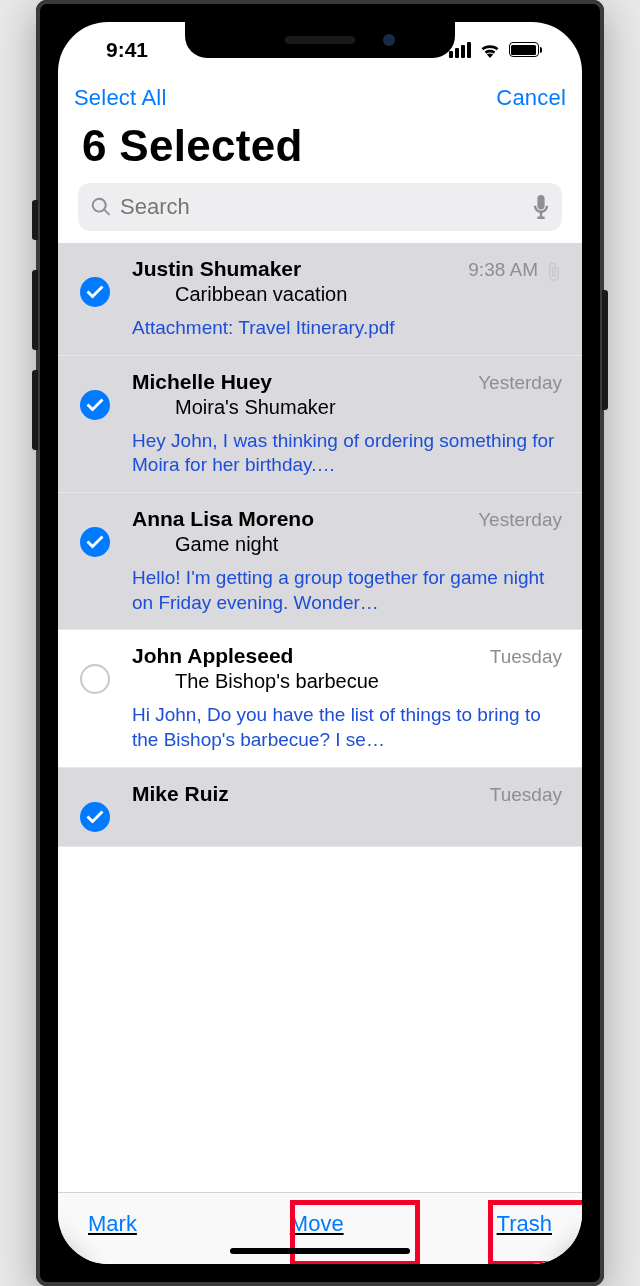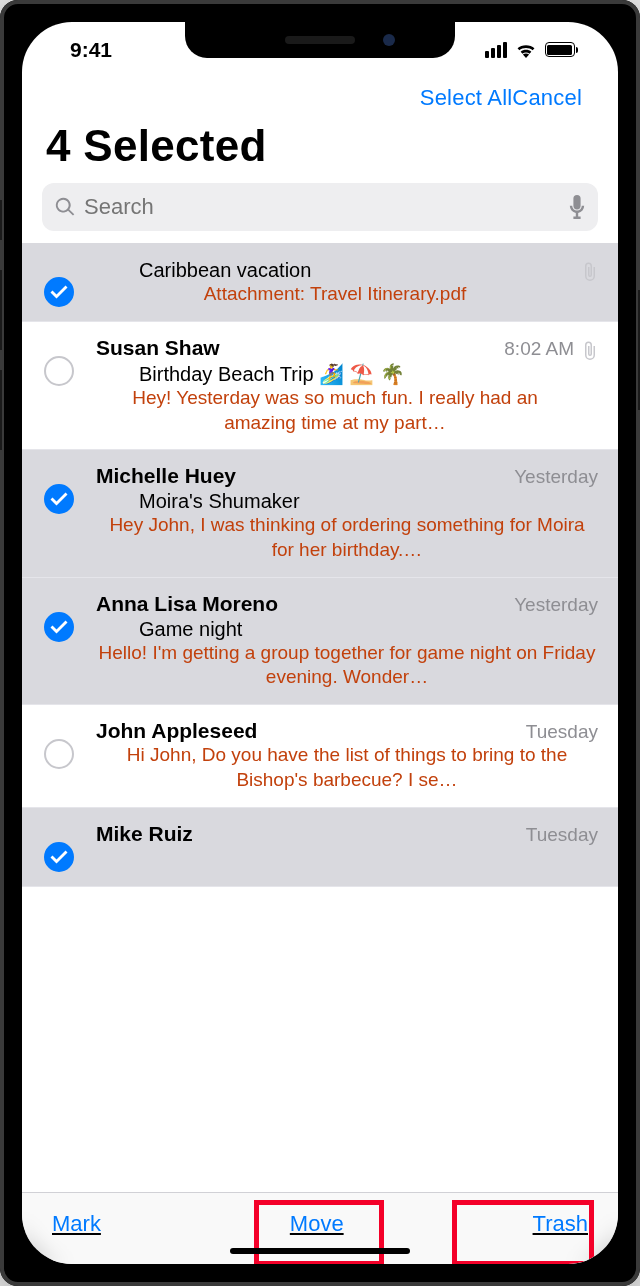--- a/index.html
+++ b/index.html
@@ -1,55 +1,55 @@
 <!DOCTYPE html>
 <html><head>
   <meta charset="utf-8">
   <style>
     * { margin: 0; padding: 0; box-sizing: border-box; font-family: -apple-system, 'Helvetica Neue', Helvetica, Arial, sans-serif; -webkit-font-smoothing: antialiased; }
     body { background: #e8e8e8; display: flex; justify-content: center; }
-    .phone-frame { width: 640px; height: 1286px; background: #000; border-radius: 18px; padding: 22px; position: relative; box-shadow: inset 0 0 0 4px #3a3a3a, 0 10px 40px rgba(0,0,0,.3); }
+    .phone-frame { width: 568px; height: 1286px; background: #000; border-radius: 11px; padding: 22px; position: relative; box-shadow: inset 0 0 0 4px #3a3a3a, 0 10px 40px rgba(0,0,0,.3); }
     .side-btn { position: absolute; background: #1a1a1a; }
     .side-btn.l1 { left: -4px; top: 200px; width: 6px; height: 40px; border-radius: 3px 0 0 3px; }
     .side-btn.l2 { left: -4px; top: 270px; width: 6px; height: 80px; border-radius: 3px 0 0 3px; }
     .side-btn.l3 { left: -4px; top: 370px; width: 6px; height: 80px; border-radius: 3px 0 0 3px; }
     .side-btn.r1 { right: -4px; top: 290px; width: 6px; height: 120px; border-radius: 0 3px 3px 0; }
     .screen { width: 100%; height: 100%; background: #fff; border-radius: 50px; overflow: hidden; position: relative; display: flex; flex-direction: column; }
     .notch { position: absolute; top: 0; left: 50%; transform: translateX(-50%); width: 270px; height: 36px; background: #000; border-radius: 0 0 22px 22px; z-index: 50; display:flex; align-items:center; justify-content:center; gap:60px;}
     .notch-speaker{width:70px;height:8px;background:#1a1a1a;border-radius:4px;}
     .notch-cam{width:12px;height:12px;background:#1a2a4a;border-radius:50%;position:absolute;right:60px;}
     .status-bar { height: 55px; display: flex; justify-content: space-between; align-items: center; padding: 0 40px 0 48px; font-size: 21px; font-weight: 600; color:#000; z-index:10; position:relative; }
     .status-right { display:flex; align-items:center; gap:8px; }
     .signal { display:flex; align-items:flex-end; gap:2px; }
     .signal span { width:4px; background:#000; border-radius:1px; }
     .signal span:nth-child(1){height:7px}.signal span:nth-child(2){height:10px}.signal span:nth-child(3){height:13px}.signal span:nth-child(4){height:16px}
     .wifi { width:22px; height:16px; }
     .battery { display:flex; align-items:center; }
     .battery-body { width:30px; height:15px; border:1.5px solid #000; border-radius:4px; padding:1.5px; }
     .battery-fill { width:100%; height:100%; background:#000; border-radius:1.5px; }
     .battery-tip { width:2.5px; height:6px; background:#000; border-radius:0 2px 2px 0; margin-left:1px; }
-    .nav-bar { display:flex; justify-content:flex-end; padding: 8px 36px 6px; }
+    .nav-bar { display:flex; justify-content:space-between; padding: 8px 16px 6px; }
     .nav-btn { color:#007aff; font-size:22px; letter-spacing:.2px; background:none; border:none; }
     .title { font-size:44px; font-weight:700; padding: 4px 24px 12px; color:#000; letter-spacing:.3px; }
     .search-wrap { margin: 0 20px 12px; background:#eeeef0; border-radius:12px; height:48px; display:flex; align-items:center; padding:16px 12px; gap:8px; }
     .search-icon, .mic-icon { color:#8e8e93; }
     .search-input { flex:1; border:none; background:transparent; font-size:22px; color:#8e8e93; outline:none; }
     .list { flex:1; overflow:hidden; }
     .row { display:flex; padding: 14px 20px 14px 22px; border-bottom:1px solid #e5e5ea; position:relative; }
     .row.sel { background:#d9d9de; }
     .check { width:30px; height:30px; border-radius:50%; border:2px solid #c7c7cc; flex-shrink:0; margin-top:20px; margin-right:22px; display:flex; align-items:center; justify-content:center; }
     .check.on { background:#007aff; border-color:#007aff; }
     .check.on svg { display:block; }
     .check svg { display:none; }
     .content { flex:1; min-width:0; }
     .top-line { display:flex; align-items:baseline; gap:10px; }
     .sender { font-size:21px; font-weight:600; color:#000; flex:1; }
     .time { font-size:19px; color:#8e8e93; }
     .subject { font-size:20px; color:#000; margin-top:2px; display:flex; align-items:center; gap:4px;margin-left:43px; }
-    .preview { font-size:19px; color:#c2410c; line-height:1.3; margin-top:0; display:-webkit-box; -webkit-line-clamp:2; -webkit-box-orient:vertical; overflow:hidden;text-align:center; }
+    .preview { font-size:19px; color:#1d4ed8; line-height:1.3; margin-top:10px; display:-webkit-box; -webkit-line-clamp:2; -webkit-box-orient:vertical; overflow:hidden; }
     .clip { color:#c7c7cc; margin-left:8px; margin-top:4px; flex-shrink:0; }
     .toolbar { height:72px; background:#f8f8f8cc; backdrop-filter:blur(10px); border-top:1px solid #d1d1d6; display:flex; align-items:center; justify-content:space-between; padding:0 30px 10px; position:relative;text-decoration:underline; }
     .tool-btn { color:#007aff; font-size:22px; background:none; border:none; }
     .hl { position:absolute; border:5px solid #f40029; pointer-events:none; }
     .hl1 { left:232px; bottom:-2px; width:130px; height:66px; }
     .hl2 { left:430px; bottom:-2px; width:142px; height:66px; }
     .home-ind { position:absolute; bottom:10px; left:50%; transform:translateX(-50%); width:180px; height:6px; background:#000; border-radius:3px; }
   </style>
 </head>
 <body>
@@ -84,104 +84,93 @@
             <div class="battery-tip"></div>
           </div>
       </div>
     </div>
 
     <div class="nav-bar">
       <button class="nav-btn">Select All</button>
       <button class="nav-btn">Cancel</button>
     </div>
 
-    <h1 class="title">4 Selected</h1>
+    <h1 class="title">6 Selected</h1>
 
     <div class="search-wrap">
       <svg class="search-icon" width="22" height="22" viewBox="0 0 24 24">
           <path fill="currentColor" d="M10 2a8 8 0 105.3 14l5.4 5.4 1.4-1.4-5.4-5.4A8 8 0 0010 2zm0 2a6 6 0 110 12 6 6 0 010-12z"></path>
         </svg>
       <input class="search-input" placeholder="Search" style="">
       <svg class="mic-icon" width="18" height="24" viewBox="0 0 14 20">
           <path fill="currentColor" d="M7 0a3 3 0 013 3v6a3 3 0 01-6 0V3a3 3 0 013-3zm6 9a6 6 0 01-5 5.9V18h2v2H4v-2h2v-3.1A6 6 0 011 9h2a4 4 0 008 0h2z"></path>
         </svg>
     </div>
 
     <div class="list" id="list">
         <div class="row sel">
     <div class="check on">
       <svg width="18" height="14" viewBox="0 0 18 14">
               <path fill="#fff" d="M6.5 13.5L.5 7.5l2-2 4 4 9-9 2 2z"></path>
             </svg>
     </div>
     <div class="content">
+      <div class="top-line">
+        <span class="sender">Justin Shumaker</span>
+        <span class="time">9:38 AM</span>
+      </div>
       <div class="subject">Caribbean vacation</div>
       <div class="preview">Attachment: Travel Itinerary.pdf</div>
     </div>
     <svg class="clip" width="16" height="22" viewBox="0 0 16 22">
             <path fill="currentColor" d="M13 6v9a5 5 0 01-10 0V5a3.5 3.5 0 017 0v9a2 2 0 01-4 0V6h1.5v8a.5.5 0 001 0V5a2 2 0 00-4 0v10a3.5 3.5 0 007 0V6H13z"></path>
           </svg>
   </div>
+        <div class="row sel">
+    <div class="check on">
+      <svg width="18" height="14" viewBox="0 0 18 14">
+              <path fill="#fff" d="M6.5 13.5L.5 7.5l2-2 4 4 9-9 2 2z"></path>
+            </svg>
+    </div>
+    <div class="content">
+      <div class="top-line">
+        <span class="sender">Michelle Huey</span>
+        <span class="time">Yesterday</span>
+      </div>
+      <div class="subject">Moira's Shumaker</div>
+      <div class="preview">Hey John, I was thinking of ordering something for Moira for her birthday.…</div>
+    </div>
+
+  </div>
+        <div class="row sel">
+    <div class="check on">
+      <svg width="18" height="14" viewBox="0 0 18 14">
+              <path fill="#fff" d="M6.5 13.5L.5 7.5l2-2 4 4 9-9 2 2z"></path>
+            </svg>
+    </div>
+    <div class="content">
+      <div class="top-line">
+        <span class="sender">Anna Lisa Moreno</span>
+        <span class="time">Yesterday</span>
+      </div>
+      <div class="subject">Game night</div>
+      <div class="preview">Hello! I'm getting a group together for game night on Friday evening. Wonder…</div>
+    </div>
+
+  </div>
         <div class="row">
     <div class="check ">
       
     </div>
     <div class="content">
       <div class="top-line">
-        <span class="sender">Susan Shaw</span>
-        <span class="time">8:02 AM</span>
-      </div>
-      <div class="subject">Birthday Beach Trip 🏄‍♀️ ⛱️ 🌴</div>
-      <div class="preview">Hey! Yesterday was so much fun. I really had an amazing time at my part…</div>
-    </div>
-    <svg class="clip" width="16" height="22" viewBox="0 0 16 22">
-            <path fill="currentColor" d="M13 6v9a5 5 0 01-10 0V5a3.5 3.5 0 017 0v9a2 2 0 01-4 0V6h1.5v8a.5.5 0 001 0V5a2 2 0 00-4 0v10a3.5 3.5 0 007 0V6H13z"></path>
-          </svg>
-  </div>
-        <div class="row sel">
-    <div class="check on">
-      <svg width="18" height="14" viewBox="0 0 18 14">
-              <path fill="#fff" d="M6.5 13.5L.5 7.5l2-2 4 4 9-9 2 2z"></path>
-            </svg>
-    </div>
-    <div class="content">
-      <div class="top-line">
-        <span class="sender">Michelle Huey</span>
-        <span class="time">Yesterday</span>
-      </div>
-      <div class="subject">Moira's Shumaker</div>
-      <div class="preview">Hey John, I was thinking of ordering something for Moira for her birthday.…</div>
-    </div>
-
-  </div>
-        <div class="row sel">
-    <div class="check on">
-      <svg width="18" height="14" viewBox="0 0 18 14">
-              <path fill="#fff" d="M6.5 13.5L.5 7.5l2-2 4 4 9-9 2 2z"></path>
-            </svg>
-    </div>
-    <div class="content">
-      <div class="top-line">
-        <span class="sender">Anna Lisa Moreno</span>
-        <span class="time">Yesterday</span>
-      </div>
-      <div class="subject">Game night</div>
-      <div class="preview">Hello! I'm getting a group together for game night on Friday evening. Wonder…</div>
-    </div>
-
-  </div>
-        <div class="row">
-    <div class="check ">
-      
-    </div>
-    <div class="content">
-      <div class="top-line">
         <span class="sender">John Appleseed</span>
         <span class="time">Tuesday</span>
       </div>
+      <div class="subject">The Bishop's barbecue</div>
       <div class="preview">Hi John, Do you have the list of things to bring to the Bishop's barbecue? I se…</div>
     </div>
 
   </div>
         <div class="row sel">
     <div class="check on">
       <svg width="18" height="14" viewBox="0 0 18 14">
               <path fill="#fff" d="M6.5 13.5L.5 7.5l2-2 4 4 9-9 2 2z"></path>
             </svg>
     </div>

